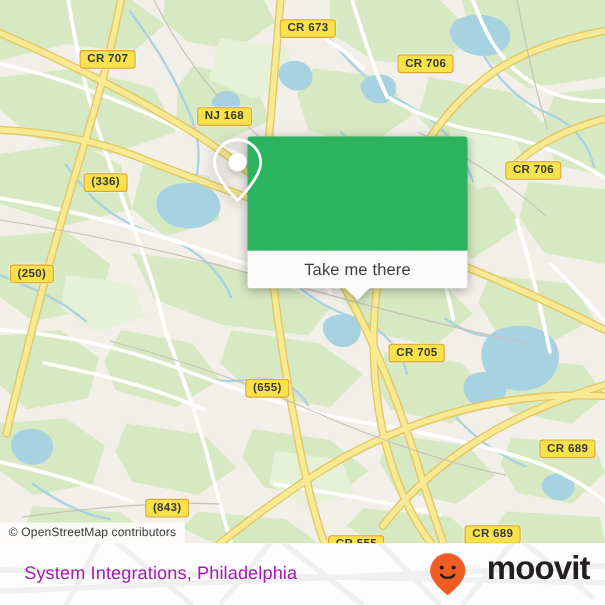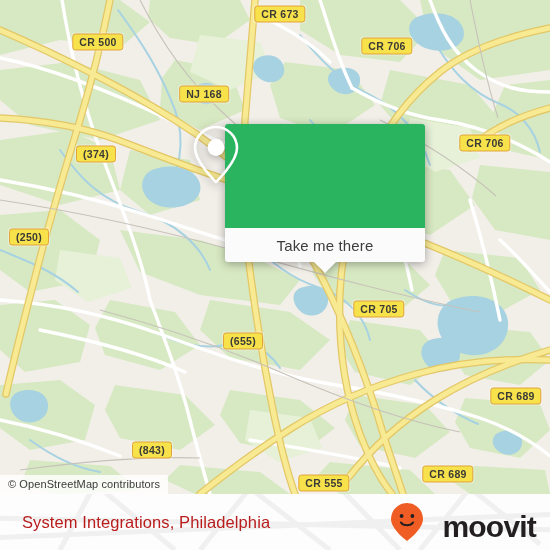--- a/index.html
+++ b/index.html
@@ -22,20 +22,21 @@
     border-radius:3px;
     color:#3a3a36;
     font-size:10.5px;
     font-weight:bold;
     letter-spacing:.3px;
     padding:2px 6px 3px 6px;
     line-height:10px;
     white-space:nowrap;
     transform:translate(-50%,-50%);
     box-shadow:0 0 0 1px rgba(255,255,255,.35);
+    margin-top:12px;
   }
   .shield.paren{font-weight:bold;}
 
   
   .attrib{
     position:absolute;left:0;bottom:0;
     background:rgba(255,255,255,.80);
     font-size:11px;color:#3b3b3b;
     padding:3px 8px 4px 8px;
     letter-spacing:.1px;
@@ -75,25 +76,25 @@
   }
 
   
   .footer{
     position:absolute;left:0;top:494px;width:550px;height:56px;
     background:#fdfdfd;overflow:hidden;
   }
   .footer .wm{position:absolute;left:0;top:0;}
   .footer-title{
     position:absolute;left:22px;top:50%;transform:translateY(-50%);
-    font-size:16.5px;color:#b91c1c;letter-spacing:.1px;white-space:nowrap;
+    font-size:16.5px;color:#a21caf;letter-spacing:.1px;white-space:nowrap;
   }
   .brand{
     position:absolute;right:14px;top:50%;transform:translateY(-50%);
-    display:flex;align-items:flex-end;gap:18px;
+    display:flex;align-items:flex-start;gap:18px;
   }
   .brand-word{
     font-size:30px;font-weight:bold;color:#231f20;letter-spacing:-.8px;
     line-height:30px;
   }
 </style>
 </head>
 <body>
 
 <div class="screen">
@@ -229,25 +230,25 @@
           <path d="M140,0 C160,40 186,78 220,110 C260,148 300,178 340,200"></path>
           <path d="M470,0 C478,40 486,80 498,118"></path>
           <path d="M100,310 C160,326 220,346 280,372 C340,398 400,420 460,432"></path>
           <path d="M380,120 C420,140 460,164 496,196"></path>
           <path d="M20,470 C80,462 140,456 200,458"></path>
         </g>
       </g>
     </svg>
 
     <div class="shield" style="left:280px;top:14px">CR 673</div>
-    <div class="shield" style="left:98px;top:42px">CR 500</div>
+    <div class="shield" style="left:98px;top:42px">CR 707</div>
     <div class="shield" style="left:387px;top:46px">CR 706</div>
     <div class="shield" style="left:204px;top:94px">NJ 168</div>
     <div class="shield" style="left:485px;top:143px">CR 706</div>
-    <div class="shield paren" style="left:96px;top:154px">(374)</div>
+    <div class="shield paren" style="left:96px;top:154px">(336)</div>
     <div class="shield paren" style="left:29px;top:237px">(250)</div>
     <div class="shield" style="left:379px;top:309px">CR 705</div>
     <div class="shield paren" style="left:243px;top:341px">(655)</div>
     <div class="shield" style="left:516px;top:396px">CR 689</div>
     <div class="shield paren" style="left:152px;top:450px">(843)</div>
     <div class="shield" style="left:448px;top:474px">CR 689</div>
     <div class="shield" style="left:324px;top:483px">CR 555</div>
 
     <div class="attrib">© OpenStreetMap contributors</div>
 

